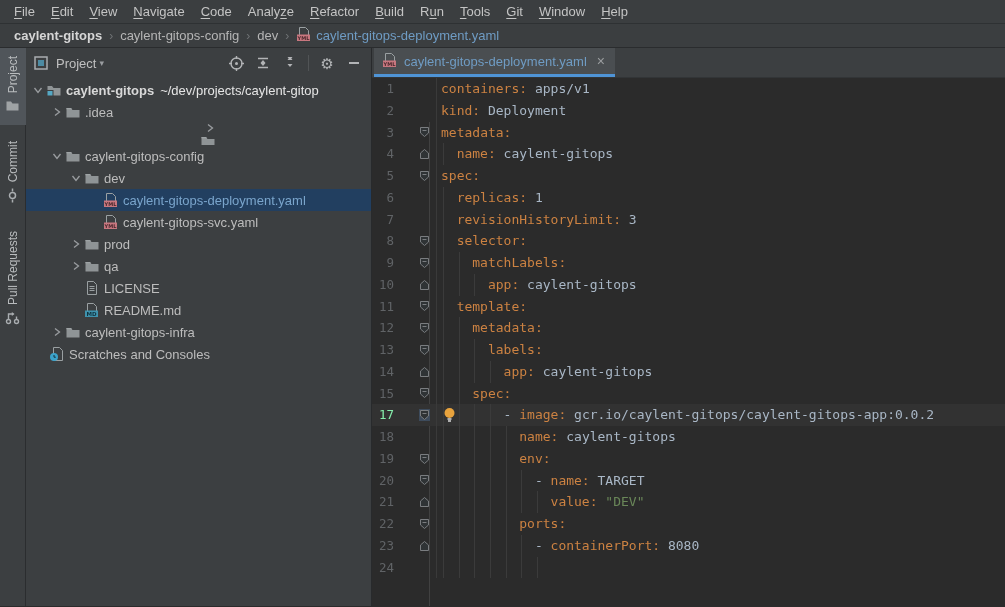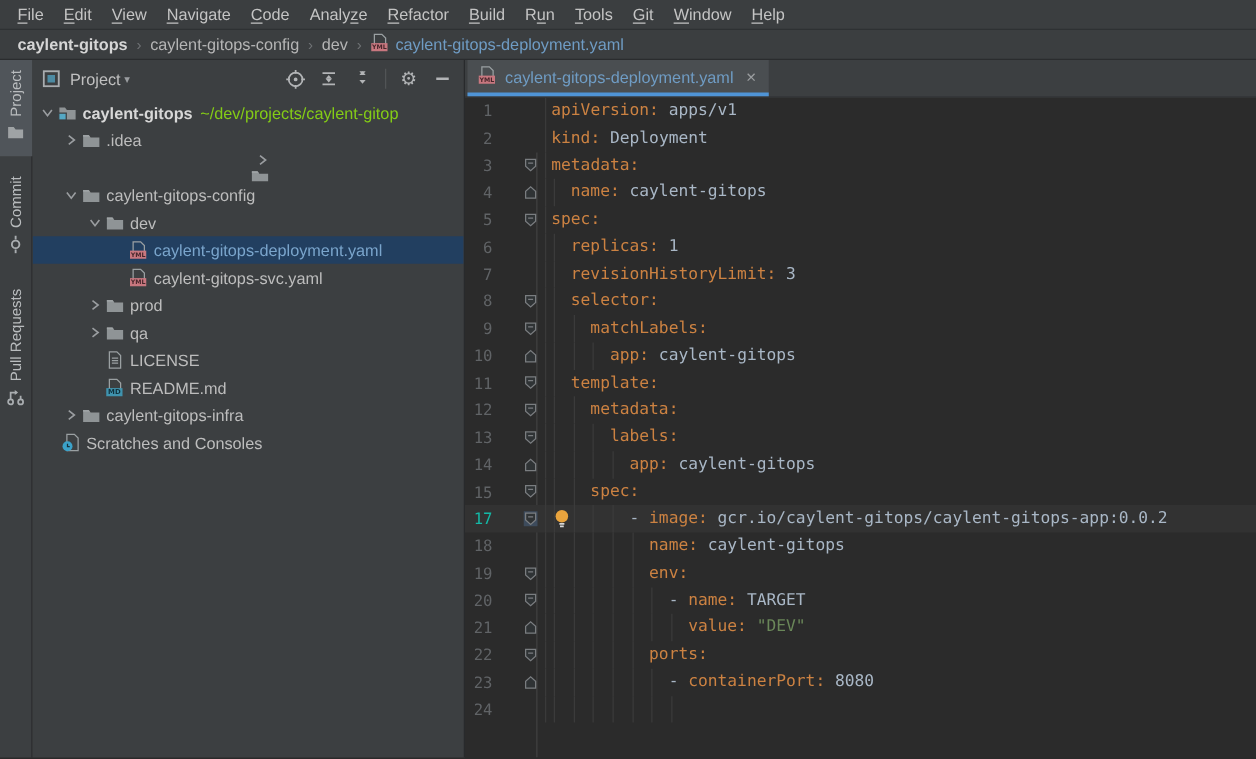--- a/index.html
+++ b/index.html
@@ -63,41 +63,41 @@
   .tree-row {
     height:22px; display:flex; align-items:center; white-space:nowrap;
     overflow:hidden; cursor:default;
   }
   .tree-row.selected { background:#223f60; }
   .tree-chev { width:16px; flex:none; display:flex; align-items:center; justify-content:center; }
   .tree-icon { width:20px; flex:none; display:flex; align-items:center; }
   .tree-label { color:#bdbdbd; }
   .tree-label.bold { font-weight:bold; color:#d8d8d8; }
   .tree-label.modified { color:#7aa5cc; }
-  .tree-suffix { color:#84cc16; margin-left:6px; }
+  .tree-suffix { color:#e5e5e5; margin-left:6px; }
   
   .editor { flex:1; display:flex; flex-direction:column; min-width:0; background:#2b2b2b; }
   .tabbar {
     height:30px; background:#3c3f41; display:flex; align-items:flex-end;
     border-bottom:1px solid #323537; flex:none;
   }
   .tab {
     height:29px; margin-left:2px; background:#4a4e51; display:flex; align-items:center;
     gap:6px; padding:0 10px 0 8px; border-bottom:3px solid #4f94d6; cursor:default;
   }
   .tab .lbl { color:#6f9cc4; }
   .tab-close { color:#9b9ea0; font-size:14px; margin-left:4px; }
   .code-wrap { position:relative; flex:1; overflow:hidden; font-family:"DejaVu Sans Mono", monospace; }
   .code-line { display:flex; height:21.75px; line-height:21.75px; position:relative; }
   .code-line.current { background:#323232; }
   .gutter-num {
     width:22px; flex:none; text-align:right; color:#606366; font-size:12.5px;
     padding-left:2px;
   }
-  .code-line.current .gutter-num { color:#14b8a6; }
+  .code-line.current .gutter-num { color:#86efac; }
   .gutter-fold {
     width:42px; flex:none; position:relative; display:flex; align-items:center;
     justify-content:flex-end; padding-right:6px;
   }
   .fold-mark { position:relative; z-index:2; display:flex; }
   .fold-mark.hl { background:#3d4b5c; }
   .code-cell {
     flex:1; position:relative; border-left:1px solid #3a3a3a; padding-left:4px;
     white-space:pre; color:#a9b7c6; font-size:13px; min-width:0;
   }
@@ -396,21 +396,21 @@
             </svg></span>
         <span class="lbl">caylent-gitops-deployment.yaml</span>
         <span class="tab-close">×</span>
       </div>
     </div>
     <div class="code-wrap" id="code">
       <div class="fold-rail" style="left:57px"></div>
     <div class="code-line">
           <span class="gutter-num">1</span>
           <span class="gutter-fold"></span>
-          <span class="code-cell"><span style="position: relative; padding-left: 0ch;"><span class="tok-k">apiVersion:</span><span class="tok-p"> apps/v1</span></span></span>
+          <span class="code-cell"><span style="position: relative; padding-left: 0ch;"><span class="tok-k">containers:</span><span class="tok-p"> apps/v1</span></span></span>
         </div>
         <div class="code-line">
           <span class="gutter-num">2</span>
           <span class="gutter-fold"></span>
           <span class="code-cell"><span style="position: relative; padding-left: 0ch;"><span class="tok-k">kind:</span><span class="tok-p"> Deployment</span></span></span>
         </div>
         <div class="code-line">
           <span class="gutter-num">3</span>
           <span class="gutter-fold">
             <span class="fold-mark">

